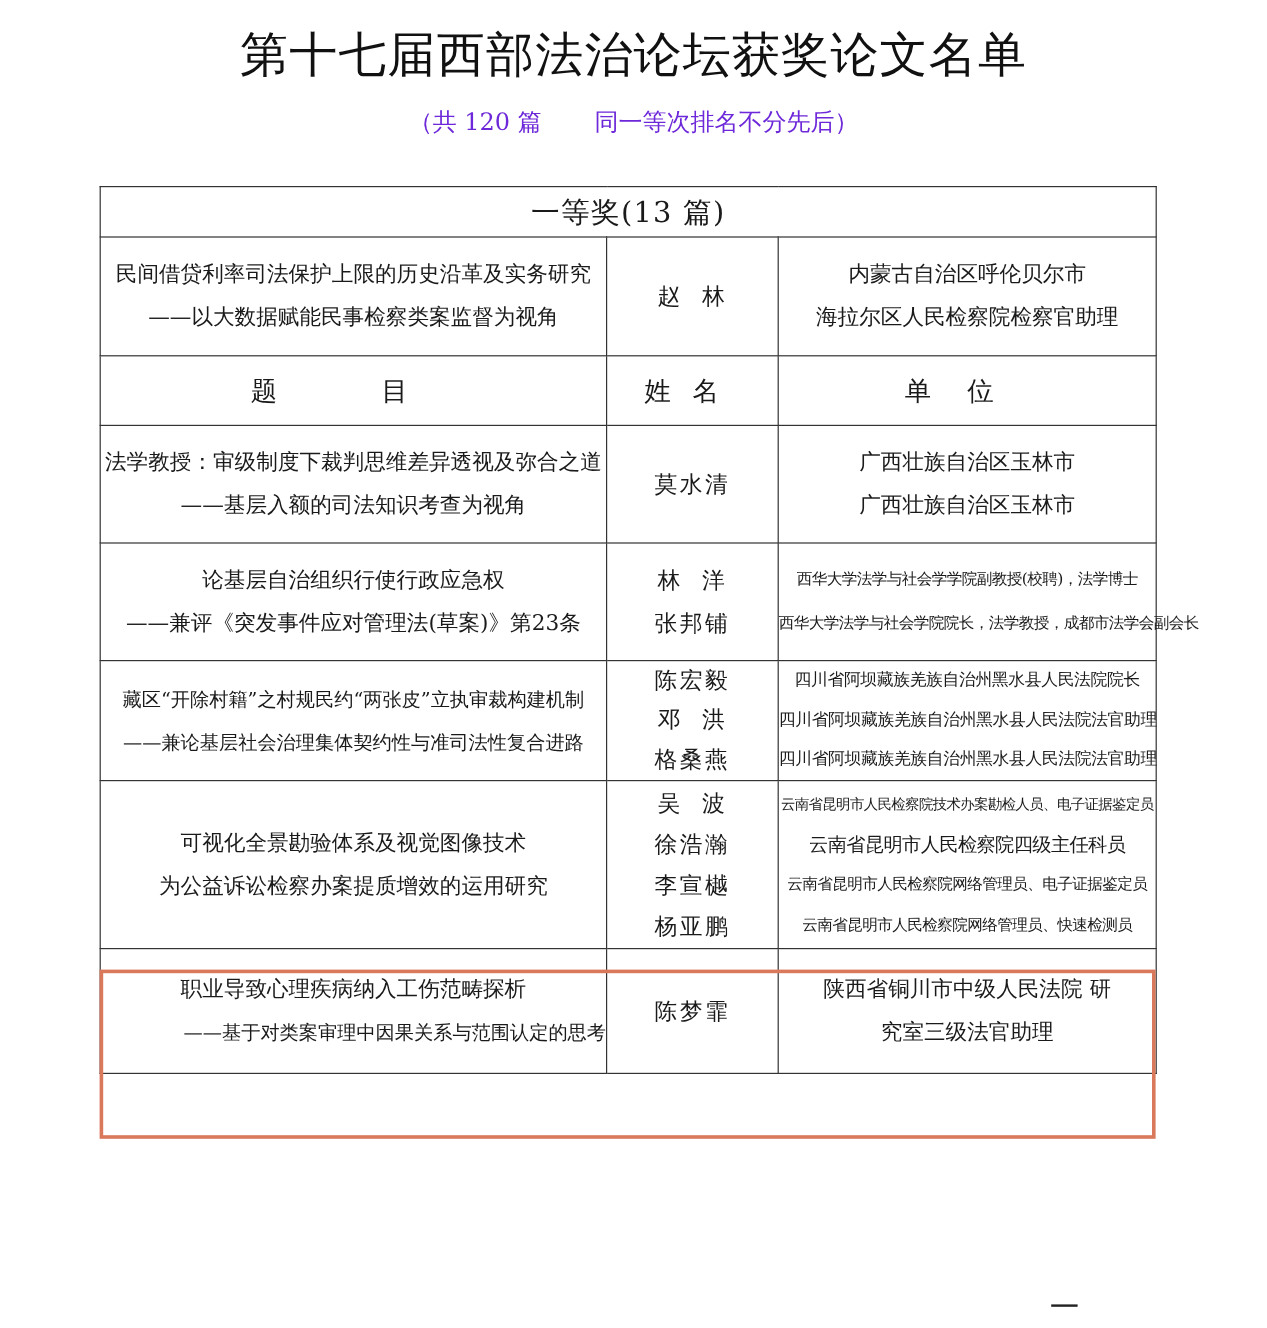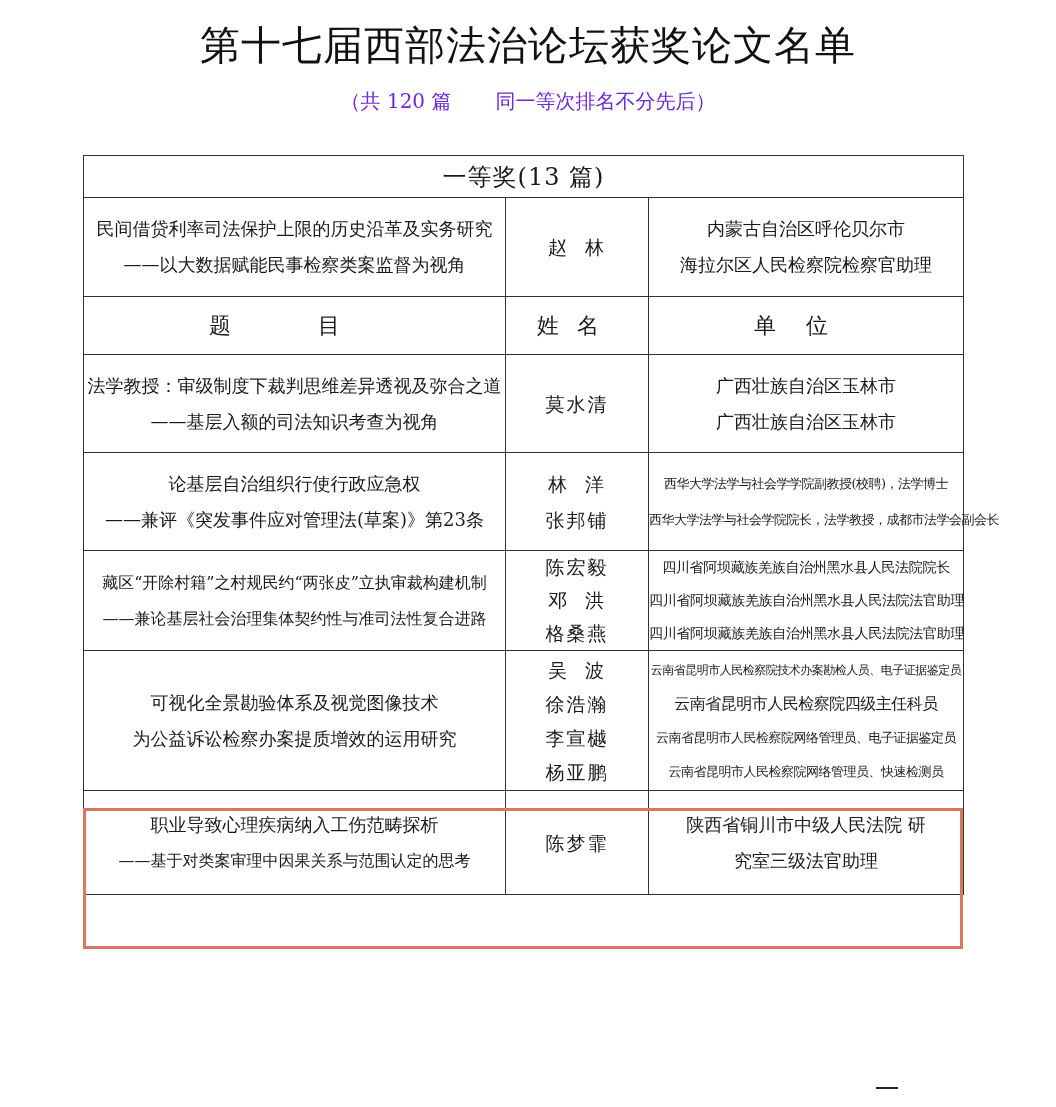--- a/index.html
+++ b/index.html
@@ -127,21 +127,21 @@
       <span class="line" style="font-size:12px;">云南省昆明市人民检察院技术办案勘检人员、电子证据鉴定员</span>
       <span class="line" style="font-size:16px;">云南省昆明市人民检察院四级主任科员</span>
       <span class="line">云南省昆明市人民检察院网络管理员、电子证据鉴定员</span>
       <span class="line">云南省昆明市人民检察院网络管理员、快速检测员</span>
     </td>
   </tr>
 
   <tr style="height:104px">
     <td class="topic">
       <span class="line">职业导致心理疾病纳入工伤范畴探析</span>
-      <span class="line" style="font-size:16px;">——基于对类案审理中因果关系与范围认定的思考</span>
+      <span class="line" style="font-size:16px;text-align:right;">——基于对类案审理中因果关系与范围认定的思考</span>
     </td>
     <td class="names">
       <span class="line">陈梦霏</span>
     </td>
     <td class="unit">
       <span class="line">陕西省铜川市中级人民法院 研</span>
       <span class="line">究室三级法官助理</span>
     </td>
   </tr>
 </tbody>

